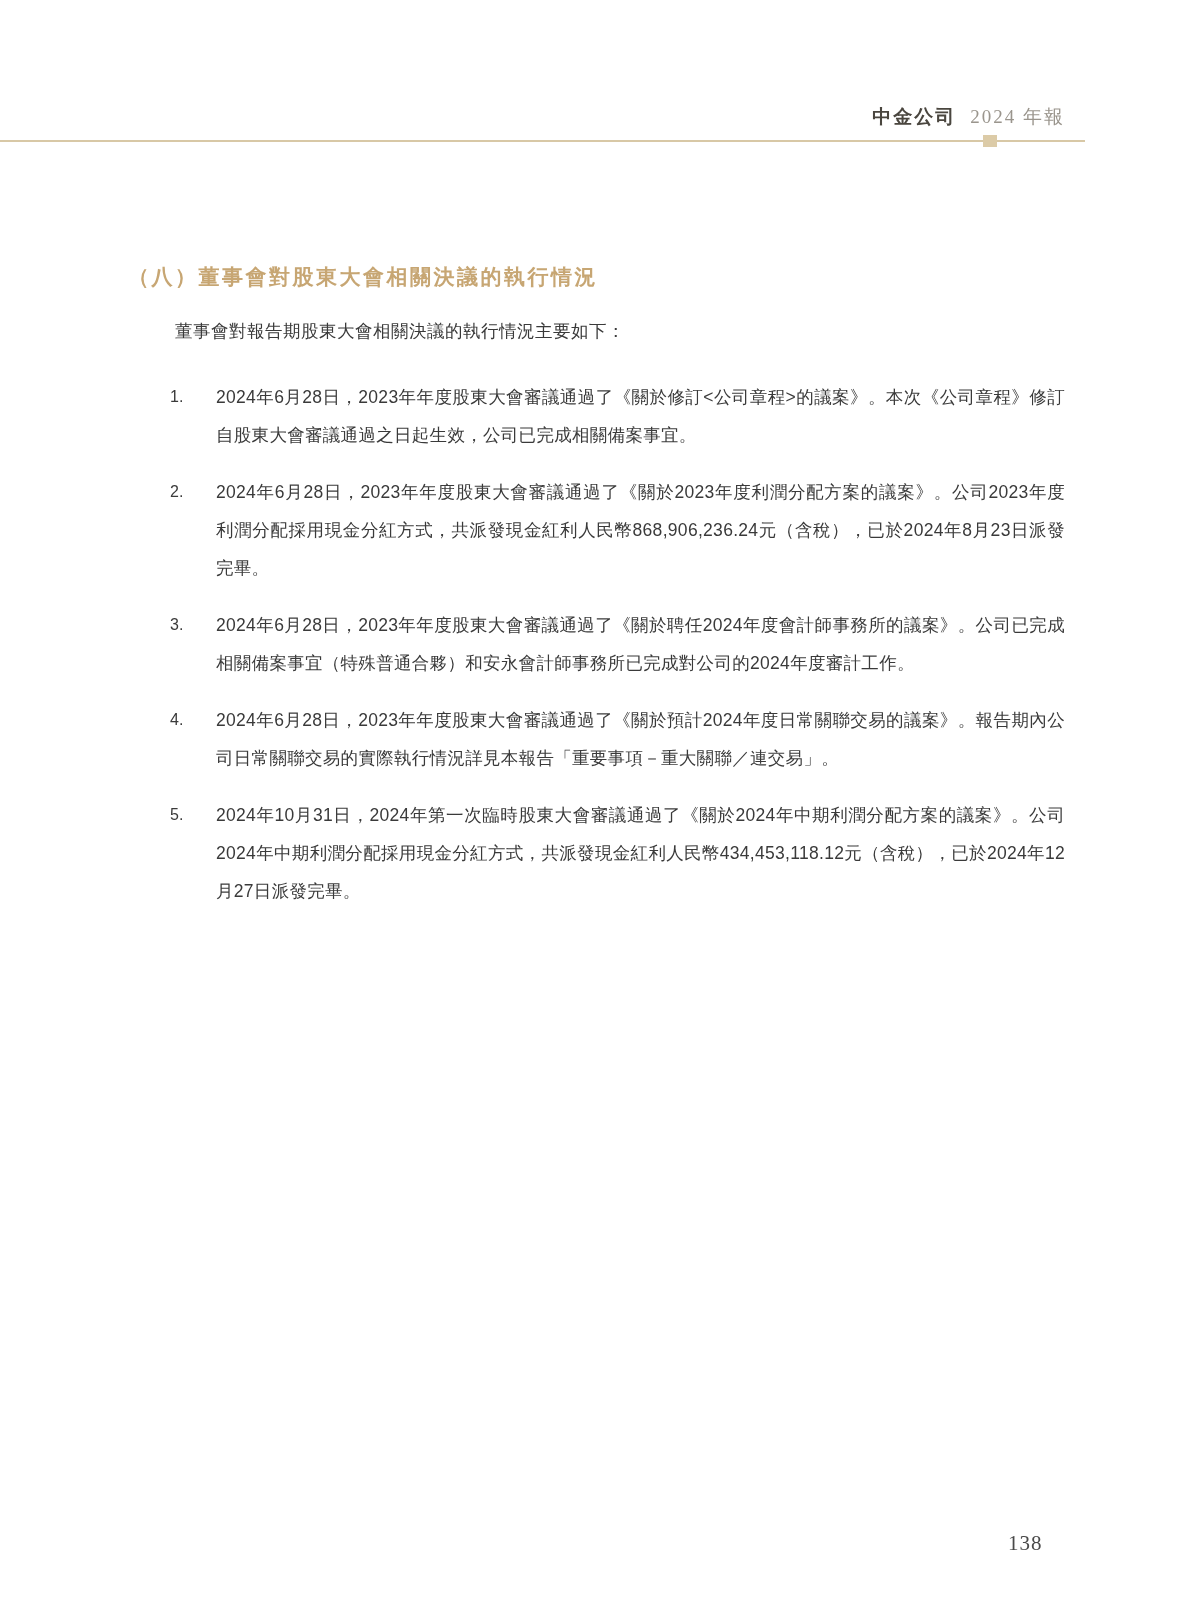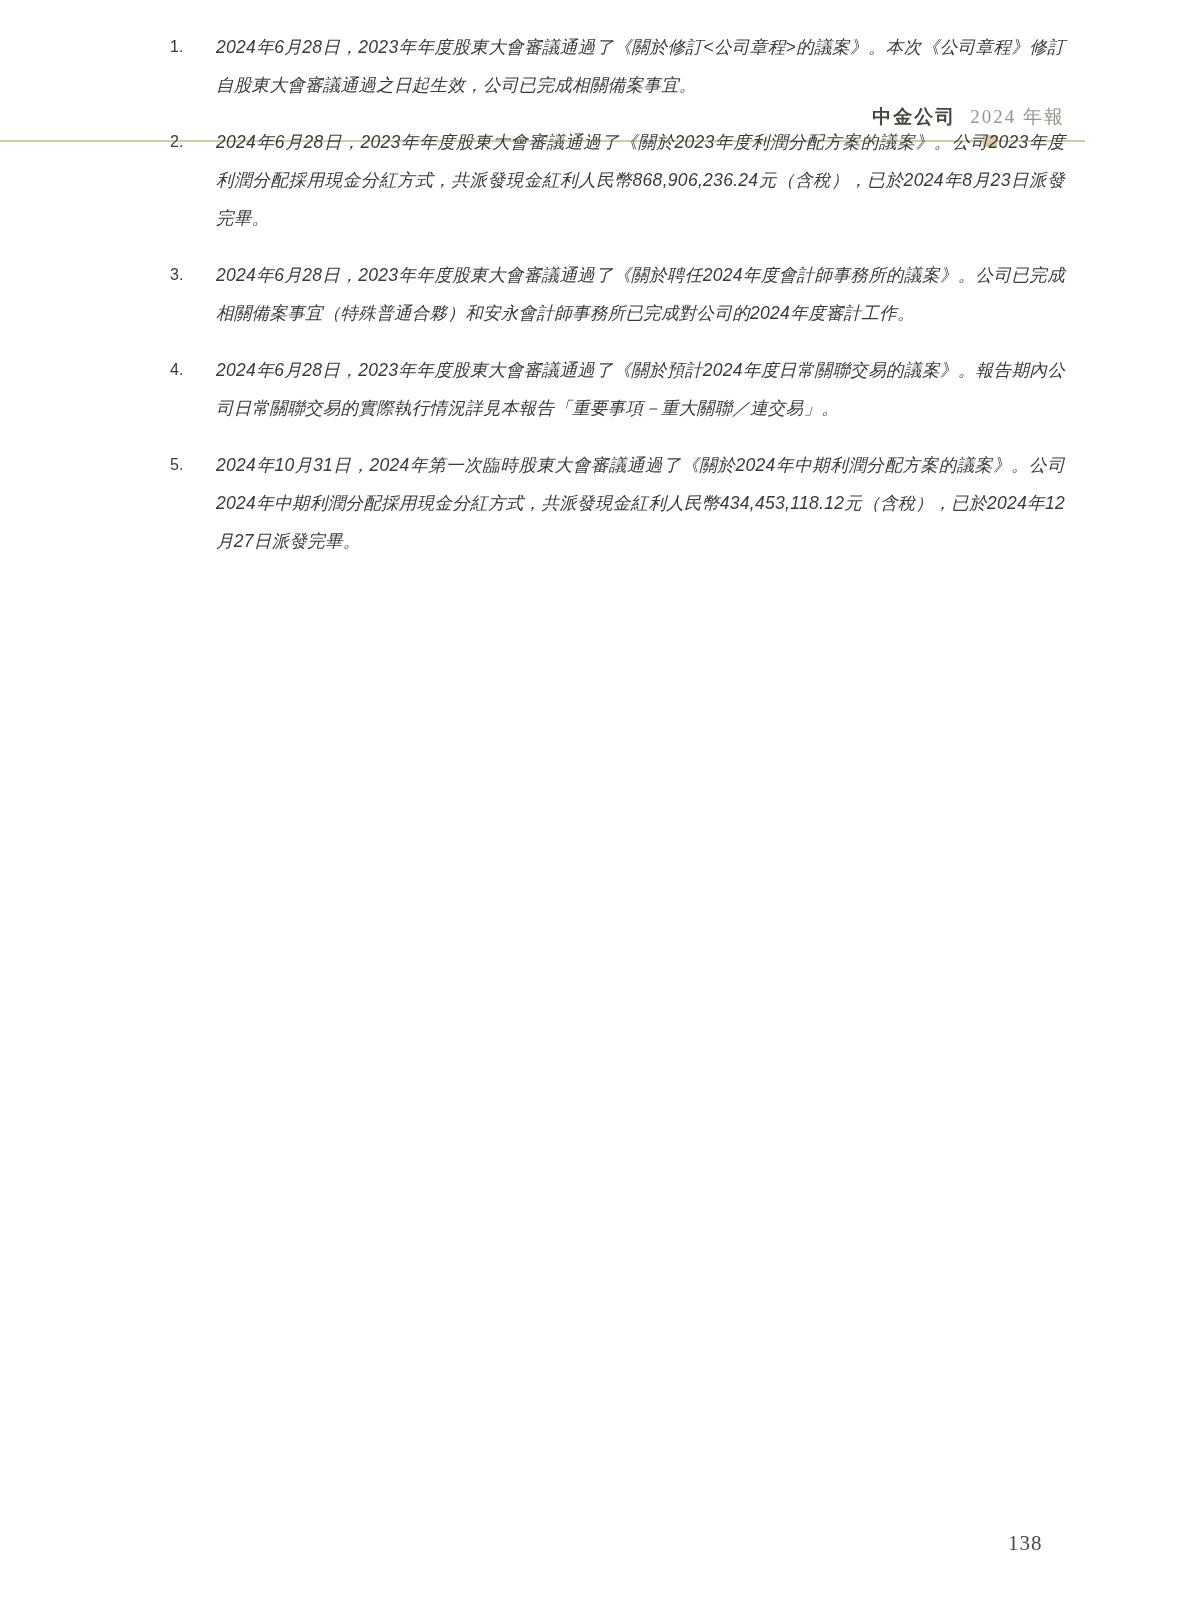--- a/index.html
+++ b/index.html
@@ -87,21 +87,20 @@
   }
   .li-num {
     flex: 0 0 46px;
     font-size: 16px;
     letter-spacing: 0;
   }
   .li-text {
     flex: 1;
     text-align: justify;
     text-justify: inter-ideograph;
-    font-style: italic;
   }
 
   
   .page-number {
     position: absolute;
     left: 1008px;
     top: 1531px;
     font-family: "Liberation Serif", serif;
     font-size: 21px;
     color: var(--page_num);
@@ -114,20 +113,22 @@
 <div class="page">
 
   <div class="hdr-text">
     <span class="hdr-company">中金公司</span><span class="hdr-report">2024 年報</span>
   </div>
   <div class="hdr-rule">
     <div class="rule-square"></div>
   </div>
 
   <main>
+    <h2 class="section-heading">（八）董事會對股東大會相關決議的執行情況</h2>
+    <p class="section-intro">董事會對報告期股東大會相關決議的執行情況主要如下：</p>
 
     <ol class="resolution-list">
       <li>
         <span class="li-num">1.</span>
         <span class="li-text">2024年6月28日，2023年年度股東大會審議通過了《關於修訂&lt;公司章程&gt;的議案》。本次《公司章程》修訂自股東大會審議通過之日起生效，公司已完成相關備案事宜。</span>
       </li>
       <li>
         <span class="li-num">2.</span>
         <span class="li-text">2024年6月28日，2023年年度股東大會審議通過了《關於2023年度利潤分配方案的議案》。公司2023年度利潤分配採用現金分紅方式，共派發現金紅利人民幣868,906,236.24元（含稅），已於2024年8月23日派發完畢。</span>
       </li>

